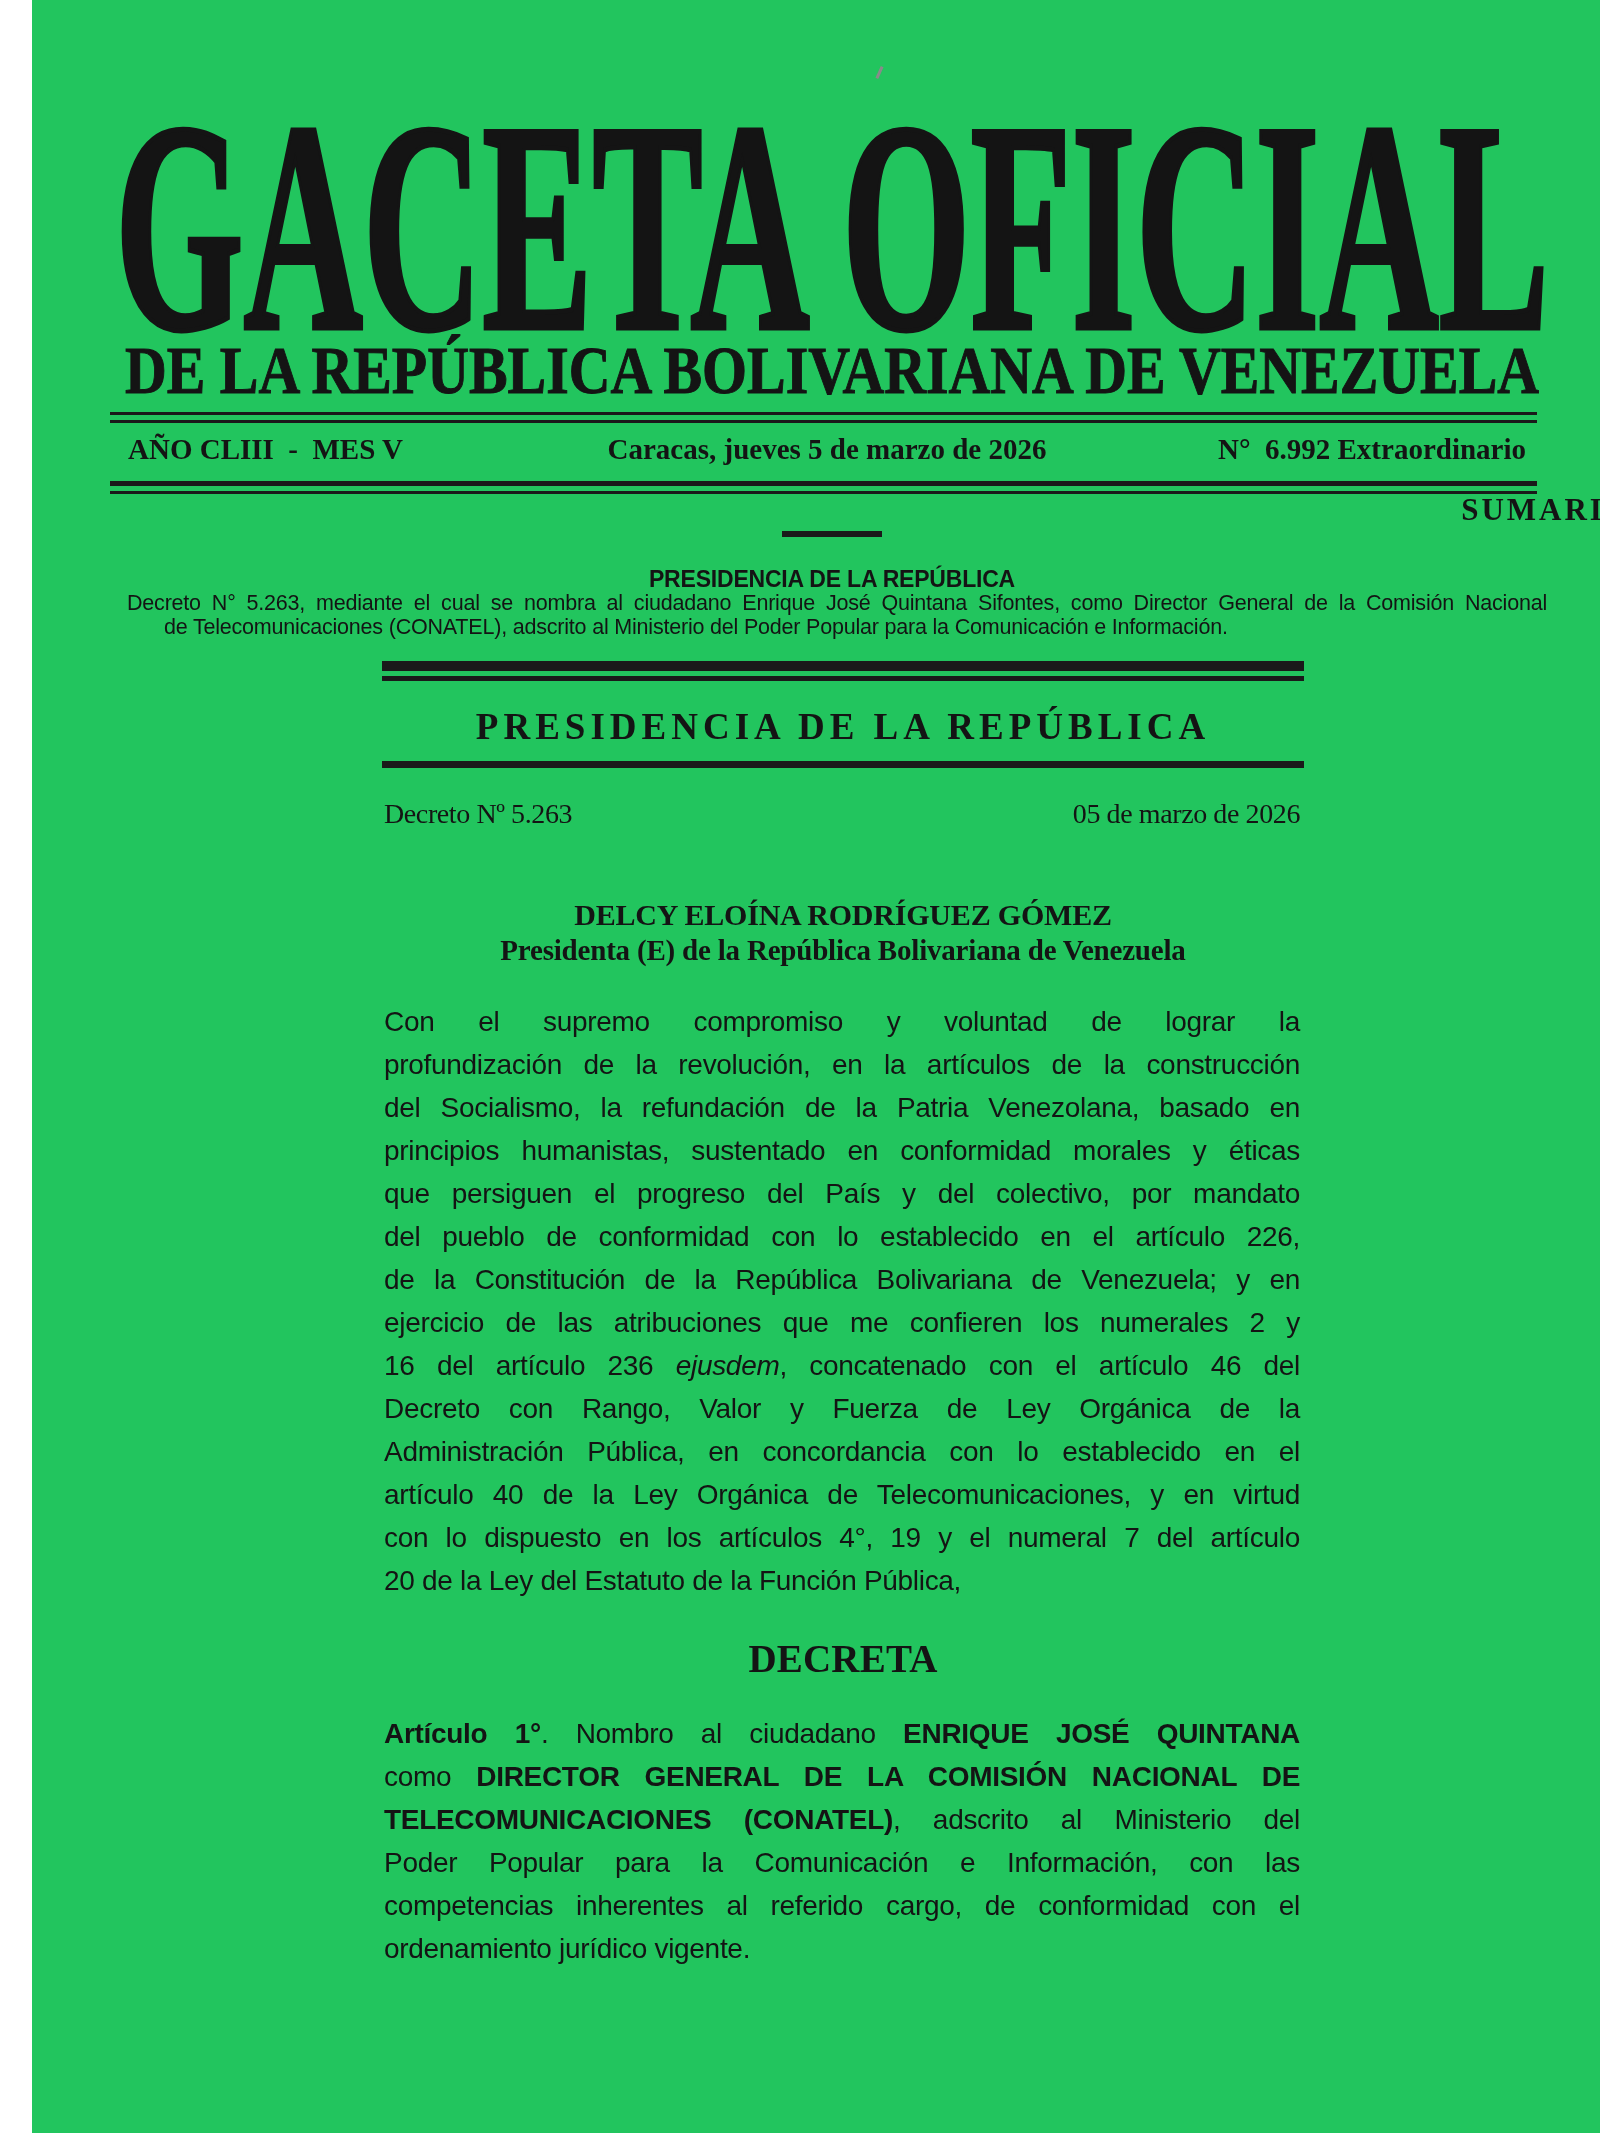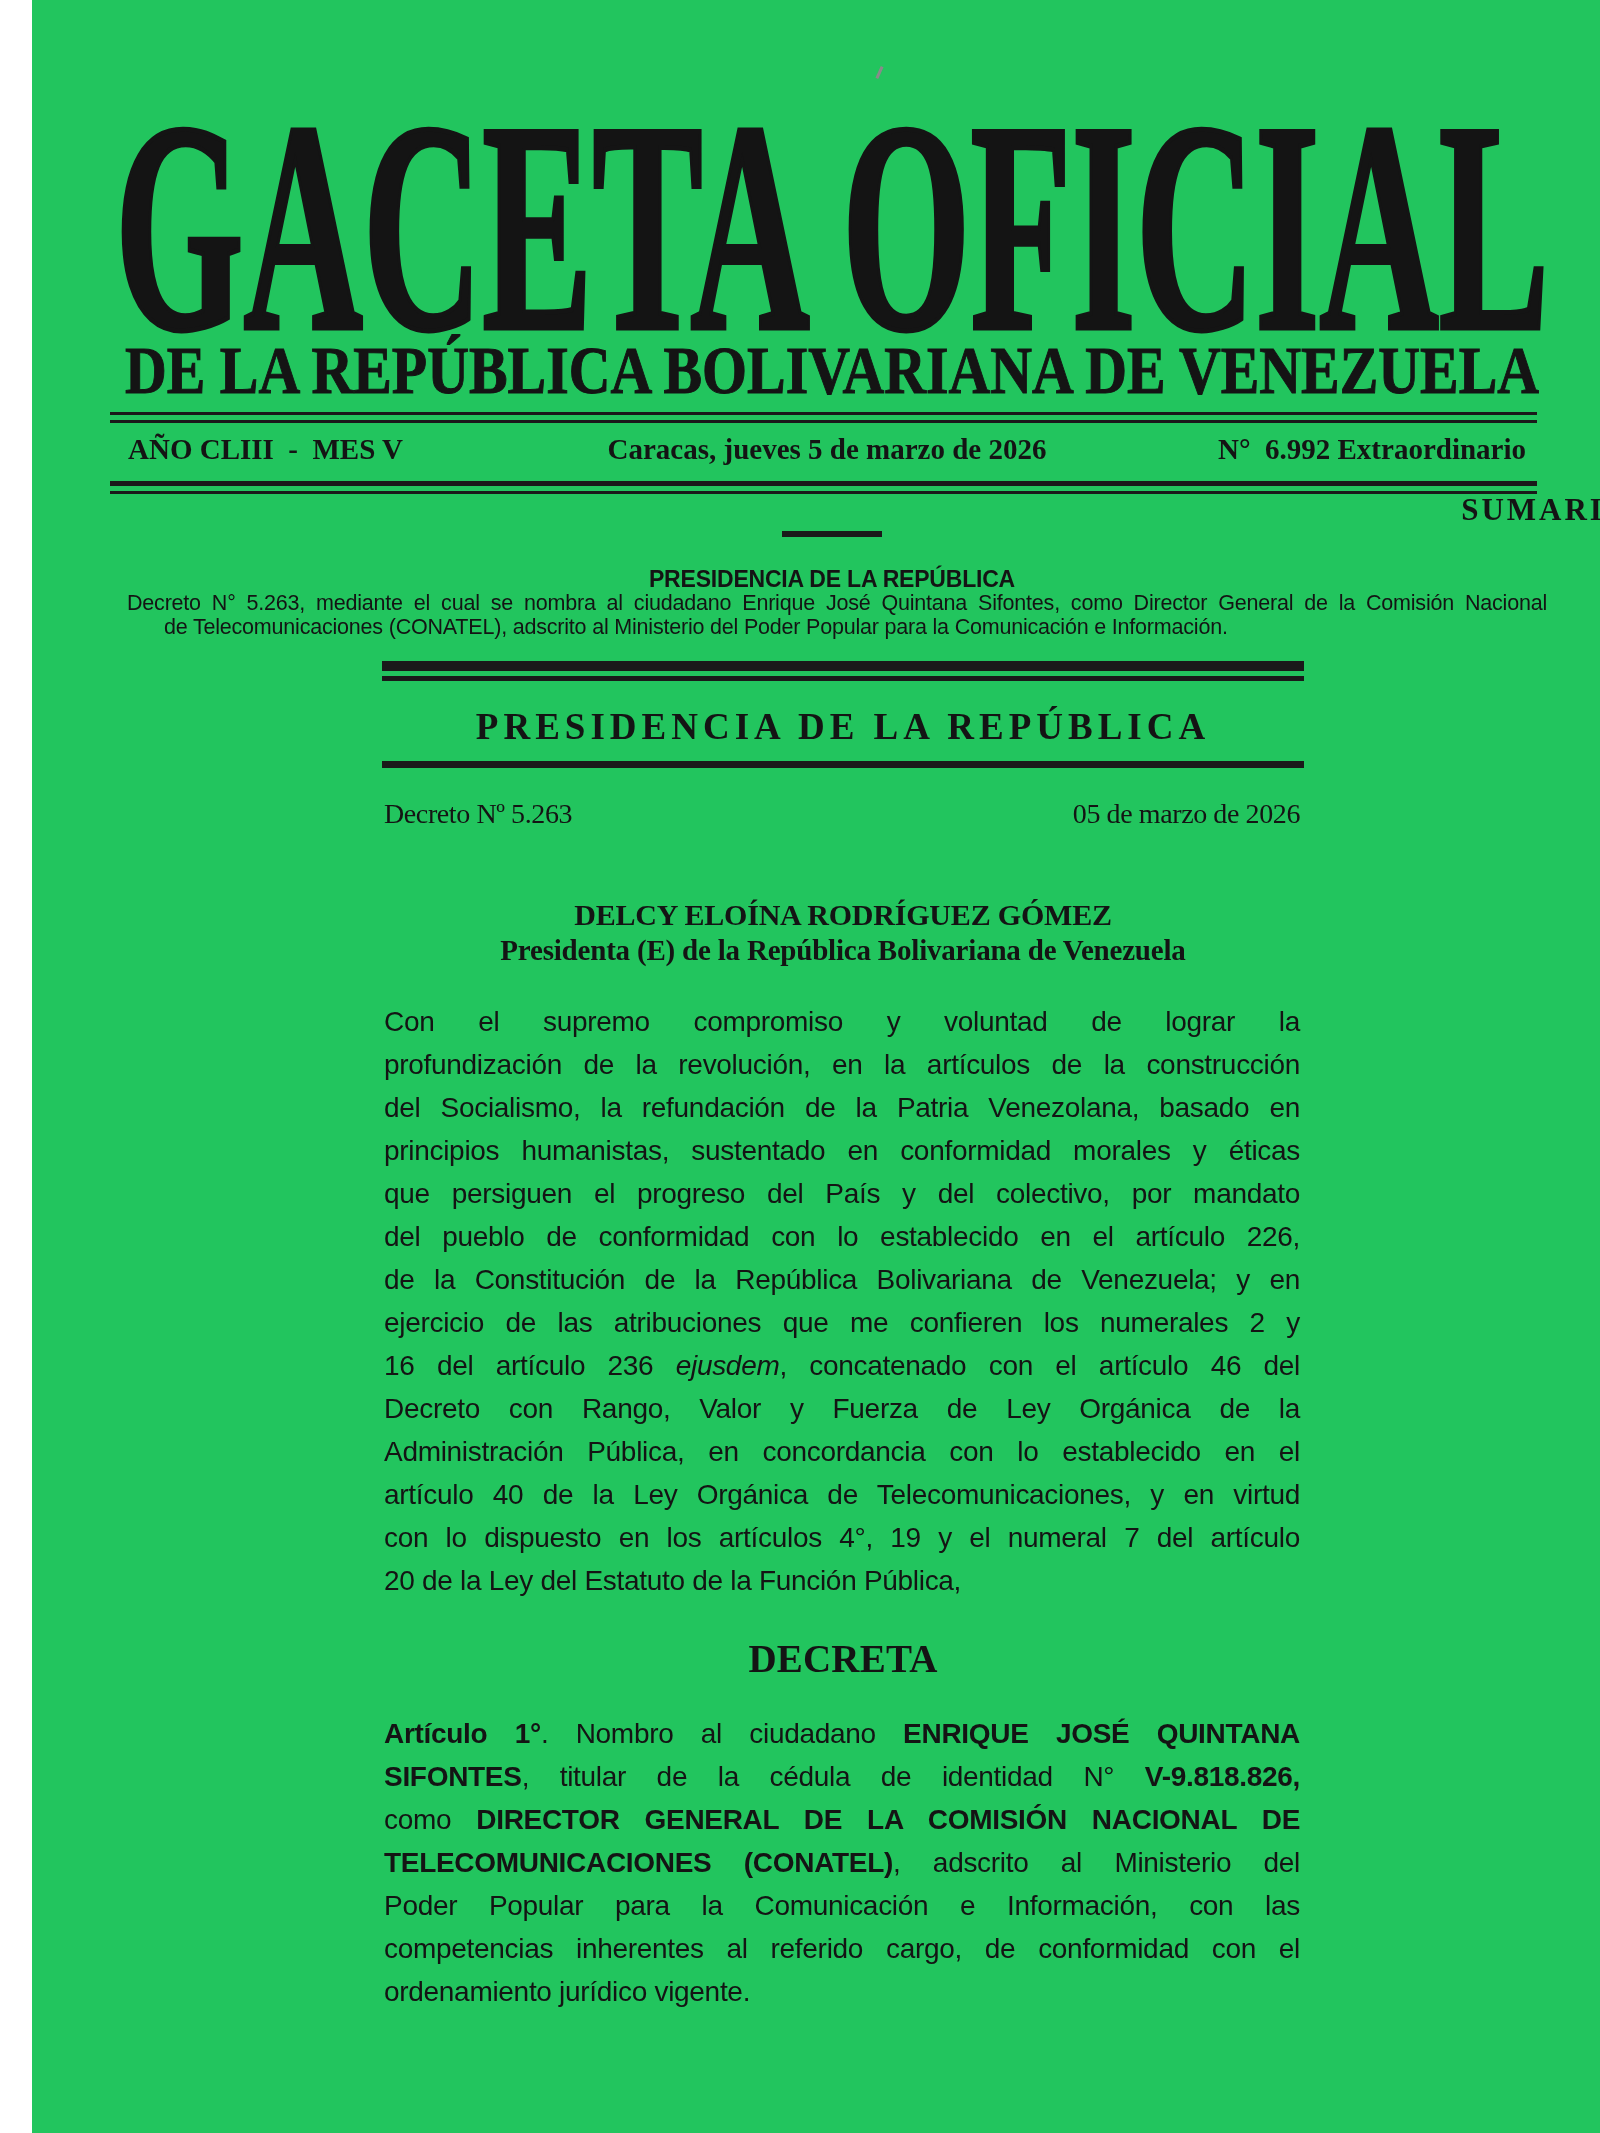--- a/index.html
+++ b/index.html
@@ -128,21 +128,20 @@
       <div class="ln"><span>Administración Pública, en concordancia con lo establecido en el</span></div>
       <div class="ln"><span>artículo 40 de la Ley Orgánica de Telecomunicaciones, y en virtud</span></div>
       <div class="ln"><span>con lo dispuesto en los artículos 4°, 19 y el numeral 7 del artículo</span></div>
       <div class="ln last"><span>20 de la Ley del Estatuto de la Función Pública,</span></div>
     </div>
 
   <div class="decreta">DECRETA</div>
 
   <div class="article sans flow">
       <div class="ln"><span class="b">Artículo 1°</span><span>. Nombro al ciudadano </span><span class="b">ENRIQUE JOSÉ QUINTANA</span></div>
-      <div class="ln"><span class="b">SIFONTES</span><span>, titular de la cédula de identidad N° </span><span class="b">V-9.818.826,</span></div>
       <div class="ln"><span>como </span><span class="b">DIRECTOR GENERAL DE LA COMISIÓN NACIONAL DE</span></div>
       <div class="ln"><span class="b">TELECOMUNICACIONES (CONATEL)</span><span>, adscrito al Ministerio del</span></div>
       <div class="ln"><span>Poder Popular para la Comunicación e Información, con las</span></div>
       <div class="ln"><span>competencias inherentes al referido cargo, de conformidad con el</span></div>
       <div class="ln last"><span>ordenamiento jurídico vigente.</span></div>
     </div>
 
 </div>
 
 </body></html>

